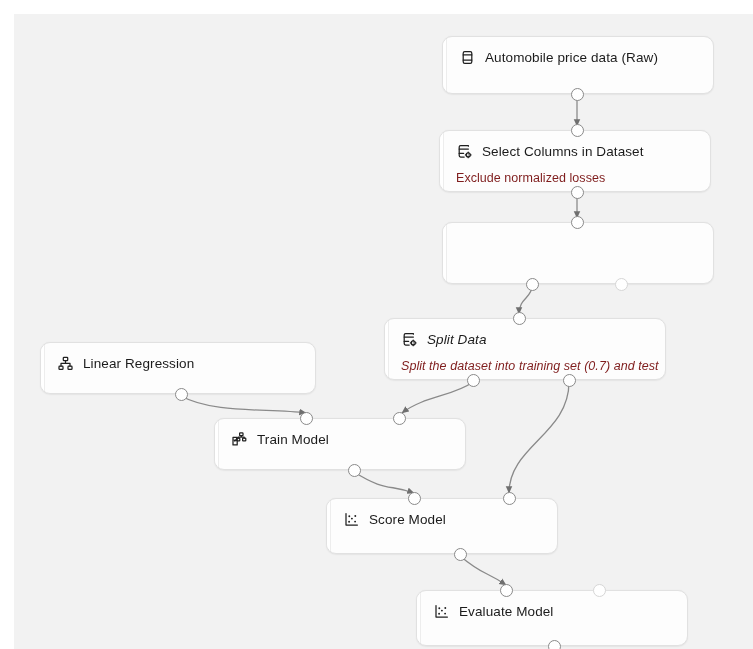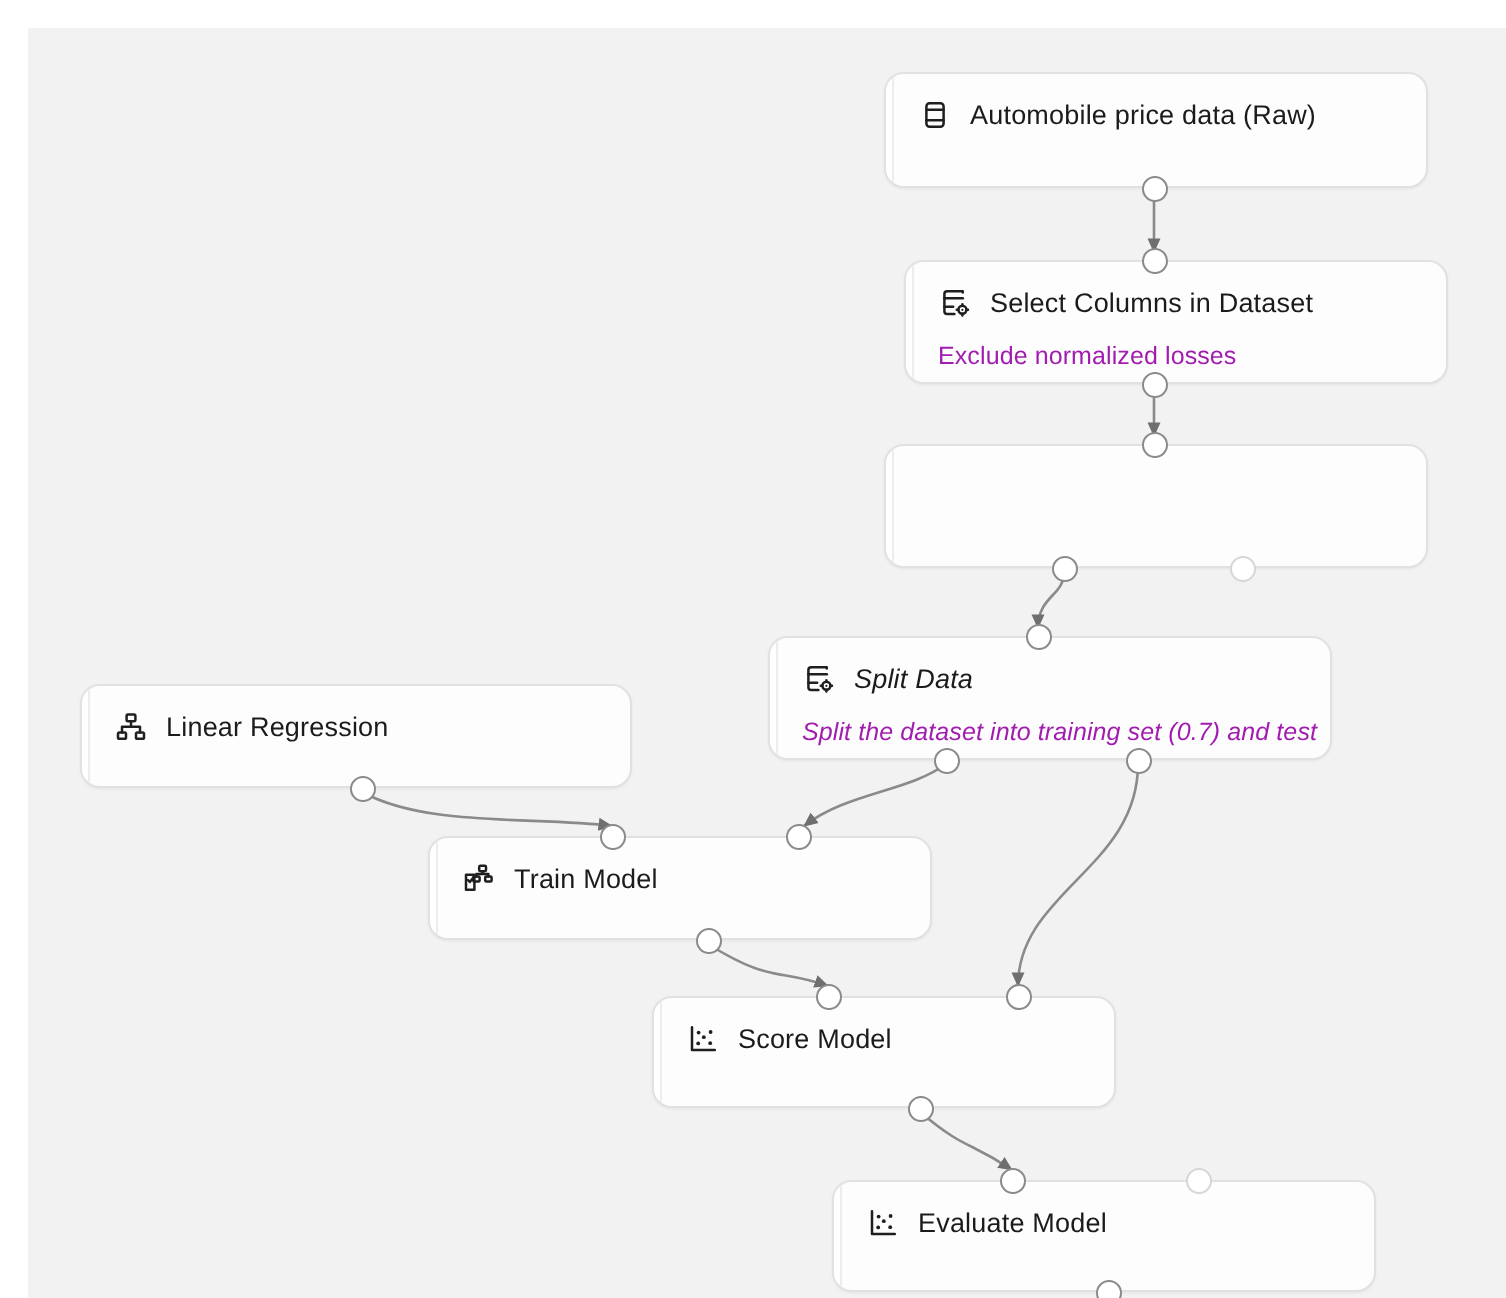--- a/index.html
+++ b/index.html
@@ -75,21 +75,21 @@
   }
   .node-title {
     font-size: 13.5px;
     color: #1b1b1b;
     letter-spacing: 0.1px;
     line-height: 17px;
   }
   .node-subtitle {
     margin-top: 11px;
     font-size: 12.5px;
-    color: #a21caf;
+    color: #7f1d1d;
     white-space: nowrap;
     letter-spacing: 0.05px;
   }
   .port {
     position: absolute;
     width: 13px;
     height: 13px;
     border-radius: 50%;
     background: #ffffff;
     border: 1.3px solid #8a8a8a;
@@ -130,21 +130,21 @@
           <div class="node-title-row">
             <svg class="node-icon" viewBox="0 0 17 17">
               <rect x="4.2" y="2.6" width="8.6" height="11.8" rx="1.6" stroke="currentColor" fill="none" stroke-width="1.25" stroke-linecap="round" stroke-linejoin="round"></rect>
               <path d="M4.2 5.9 H12.8" stroke="currentColor" fill="none" stroke-width="1.25" stroke-linecap="round" stroke-linejoin="round"></path>
               <path d="M4.2 11.1 H12.8" stroke="currentColor" fill="none" stroke-width="1.25" stroke-linecap="round" stroke-linejoin="round"></path>
             </svg>
             <span class="node-title">Automobile price data (Raw)</span>
           </div>
         </div>
       </div>
-      <div class="node" style="left: 438px; top: 116px; width: 272px; height: 62px;">
+      <div class="node" style="left: 425px; top: 116px; width: 272px; height: 62px;">
         <div class="node-accent"></div>
         <div class="node-body">
           <div class="node-title-row">
             <svg class="node-icon" viewBox="0 0 17 17">
               <path d="M12.4 3.2 V2.6 H4.6 a1.4 1.4 0 0 0 -1.4 1.4 V12.6 a1.4 1.4 0 0 0 1.4 1.4 H8.2" stroke="currentColor" fill="none" stroke-width="1.25" stroke-linecap="round" stroke-linejoin="round"></path>
               <path d="M3.2 6.1 H12.4" stroke="currentColor" fill="none" stroke-width="1.25" stroke-linecap="round" stroke-linejoin="round"></path>
               <path d="M3.2 10.4 H7.6" stroke="currentColor" fill="none" stroke-width="1.25" stroke-linecap="round" stroke-linejoin="round"></path>
               <circle cx="12.2" cy="11.9" r="2.0" stroke="currentColor" fill="none" stroke-width="1.25" stroke-linecap="round" stroke-linejoin="round"></circle>
               <circle cx="12.2" cy="11.9" r="0.55" fill="currentColor" stroke="none"></circle>
               <path d="M12.2 9.1 V9.9 M12.2 13.9 V14.7 M9.4 11.9 H10.2 M14.2 11.9 H15.0" stroke="currentColor" fill="none" stroke-width="1.25" stroke-linecap="round" stroke-linejoin="round"></path>

